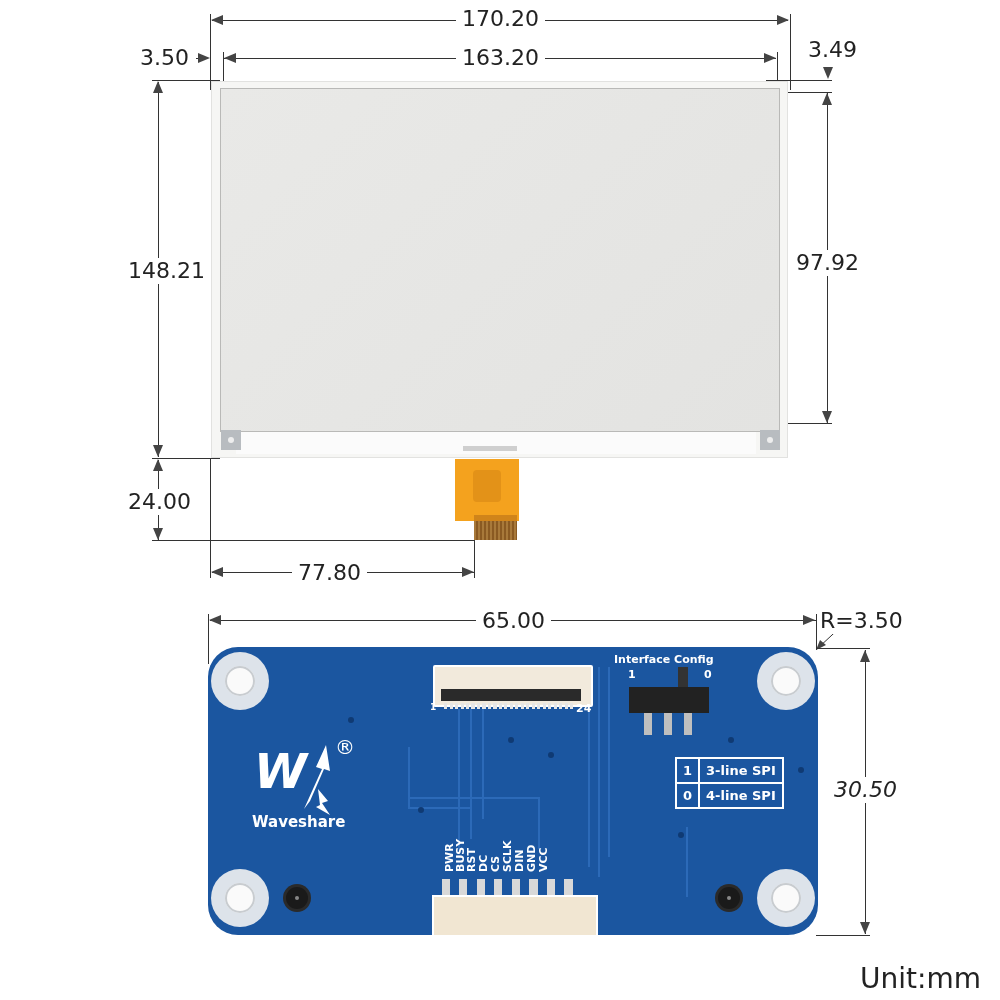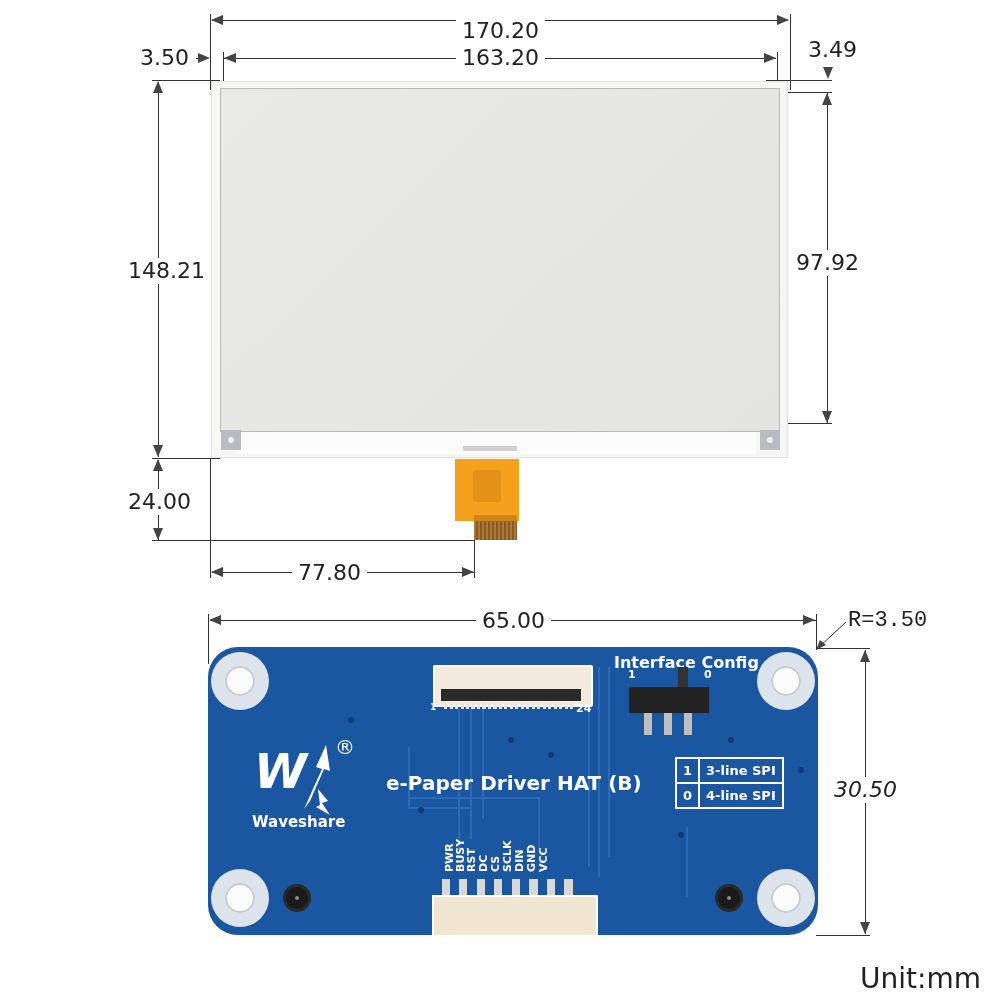--- a/index.html
+++ b/index.html
@@ -46,21 +46,21 @@
 </head>
 <body>
 
 <div>
 
   <div class="vline" style="left:210px;top:14px;height:76px;"></div>
   <div class="vline" style="left:790px;top:14px;height:76px;"></div>
   <div class="hline" style="left:212px;top:20px;width:576px;"></div>
   <div class="arrow-l" style="left:211px;top:15px;"></div>
   <div class="arrow-r" style="left:777px;top:15px;"></div>
-  <div class="dim-label" style="left:456px;top:18px;">170.20</div>
+  <div class="dim-label" style="left:456px;top:6px;">170.20</div>
 
   <div class="vline" style="left:223px;top:52px;height:56px;"></div>
   <div class="vline" style="left:777px;top:52px;height:56px;"></div>
   <div class="hline" style="left:224px;top:58px;width:552px;"></div>
   <div class="arrow-l" style="left:224px;top:53px;"></div>
   <div class="arrow-r" style="left:764px;top:53px;"></div>
   <div class="dim-label" style="left:456px;top:45px;">163.20</div>
 
   <div class="hline" style="left:196px;top:58px;width:8px;"></div>
   <div class="arrow-r" style="left:198px;top:53px;"></div>
@@ -116,21 +116,21 @@
   <div class="hline" style="left:210px;top:620px;width:606px;"></div>
   <div class="arrow-l" style="left:209px;top:615px;"></div>
   <div class="arrow-r" style="left:803px;top:615px;"></div>
   <div class="dim-label" style="left:476px;top:608px;">65.00</div>
 
   <svg class="abs" style="left:810px;top:612px;" width="60" height="42">
     <line x1="8" y1="36" x2="36" y2="10" stroke="#333" stroke-width="1"></line>
     <line x1="36" y1="10" x2="56" y2="10" stroke="#333" stroke-width="1"></line>
     <polygon points="6,38 10,28 16,33" fill="#444"></polygon>
   </svg>
-  <div class="dim-label" style="left:846px;top:608px;padding:0 2px;font-family:Liberation Mono, monospace;">R=3.50</div>
+  <div class="dim-label" style="left:818px;top:608px;padding:0 2px;">R=3.50</div>
 
   <div class="hline" style="left:816px;top:648px;width:54px;"></div>
   <div class="hline" style="left:816px;top:935px;width:54px;"></div>
   <div class="vline" style="left:865px;top:650px;height:284px;"></div>
   <div class="arrow-u" style="left:860px;top:650px;"></div>
   <div class="arrow-d" style="left:860px;top:922px;"></div>
   <div class="dim-label" style="left:828px;top:777px;font-style:italic;">30.50</div>
 
   <div class="pcb">
     <div class="hole" style="left:3px;top:5px;"></div>
@@ -162,23 +162,22 @@
     <div class="pcb-text" style="left:368px;top:55px;font-size:11px;">24</div>
 
     <div class="pcb-text" style="left:46px;top:96px;font-size:48px;letter-spacing:-6px;font-style:italic;">W</div>
     <svg class="abs" style="left:88px;top:92px;" width="40" height="80">
       <path d="M8 70 L26 30 L20 28 L30 6 L34 32 L28 30 L14 62 Z" fill="#fff"></path>
       <path d="M22 50 L32 62 L26 64 L34 76 L20 68 L24 66 Z" fill="#fff"></path>
     </svg>
     <div class="pcb-text" style="left:127px;top:88px;font-size:20px;font-weight:normal;">®</div>
     <div class="pcb-text" style="left:44px;top:166px;font-size:15px;">Waveshare</div>
 
-    <div class="pcb-text" style="left:178px;top:124px;font-size:20px;">e-Paper Driver HAT (B)</div>
-
-    <div class="pcb-text" style="left:406px;top:6px;font-size:16px;">Interface Config</div>
+
+    <div class="pcb-text" style="left:406px;top:6px;font-size:11px;">Interface Config</div>
     <div class="pcb-text" style="left:420px;top:21px;font-size:11px;">1</div>
     <div class="pcb-text" style="left:496px;top:21px;font-size:11px;">0</div>
     <div class="switch-knob"></div>
     <div class="switch-body"></div>
     <div class="switch-pin" style="left:436px;"></div>
     <div class="switch-pin" style="left:456px;"></div>
     <div class="switch-pin" style="left:476px;"></div>
     <table class="cfg-table">
       <tbody>
           <tr>

